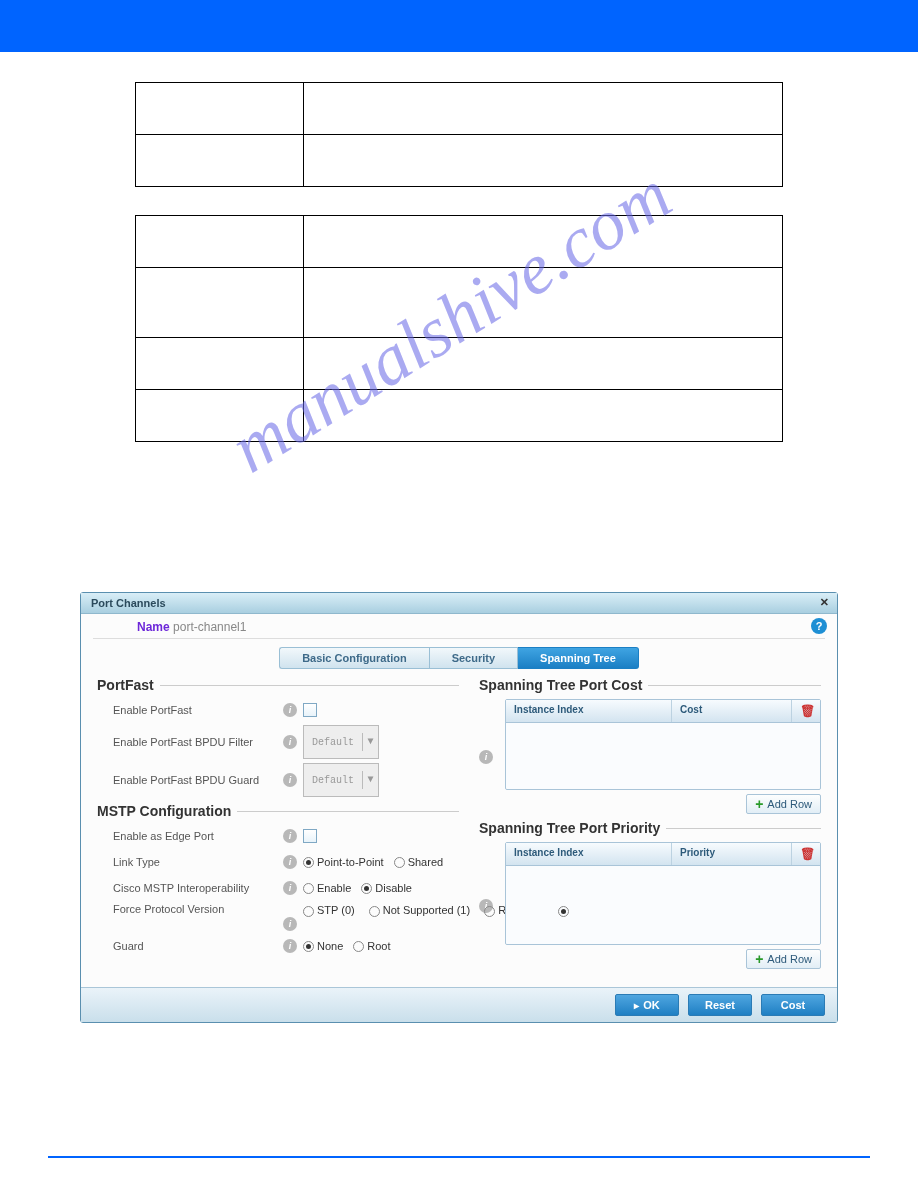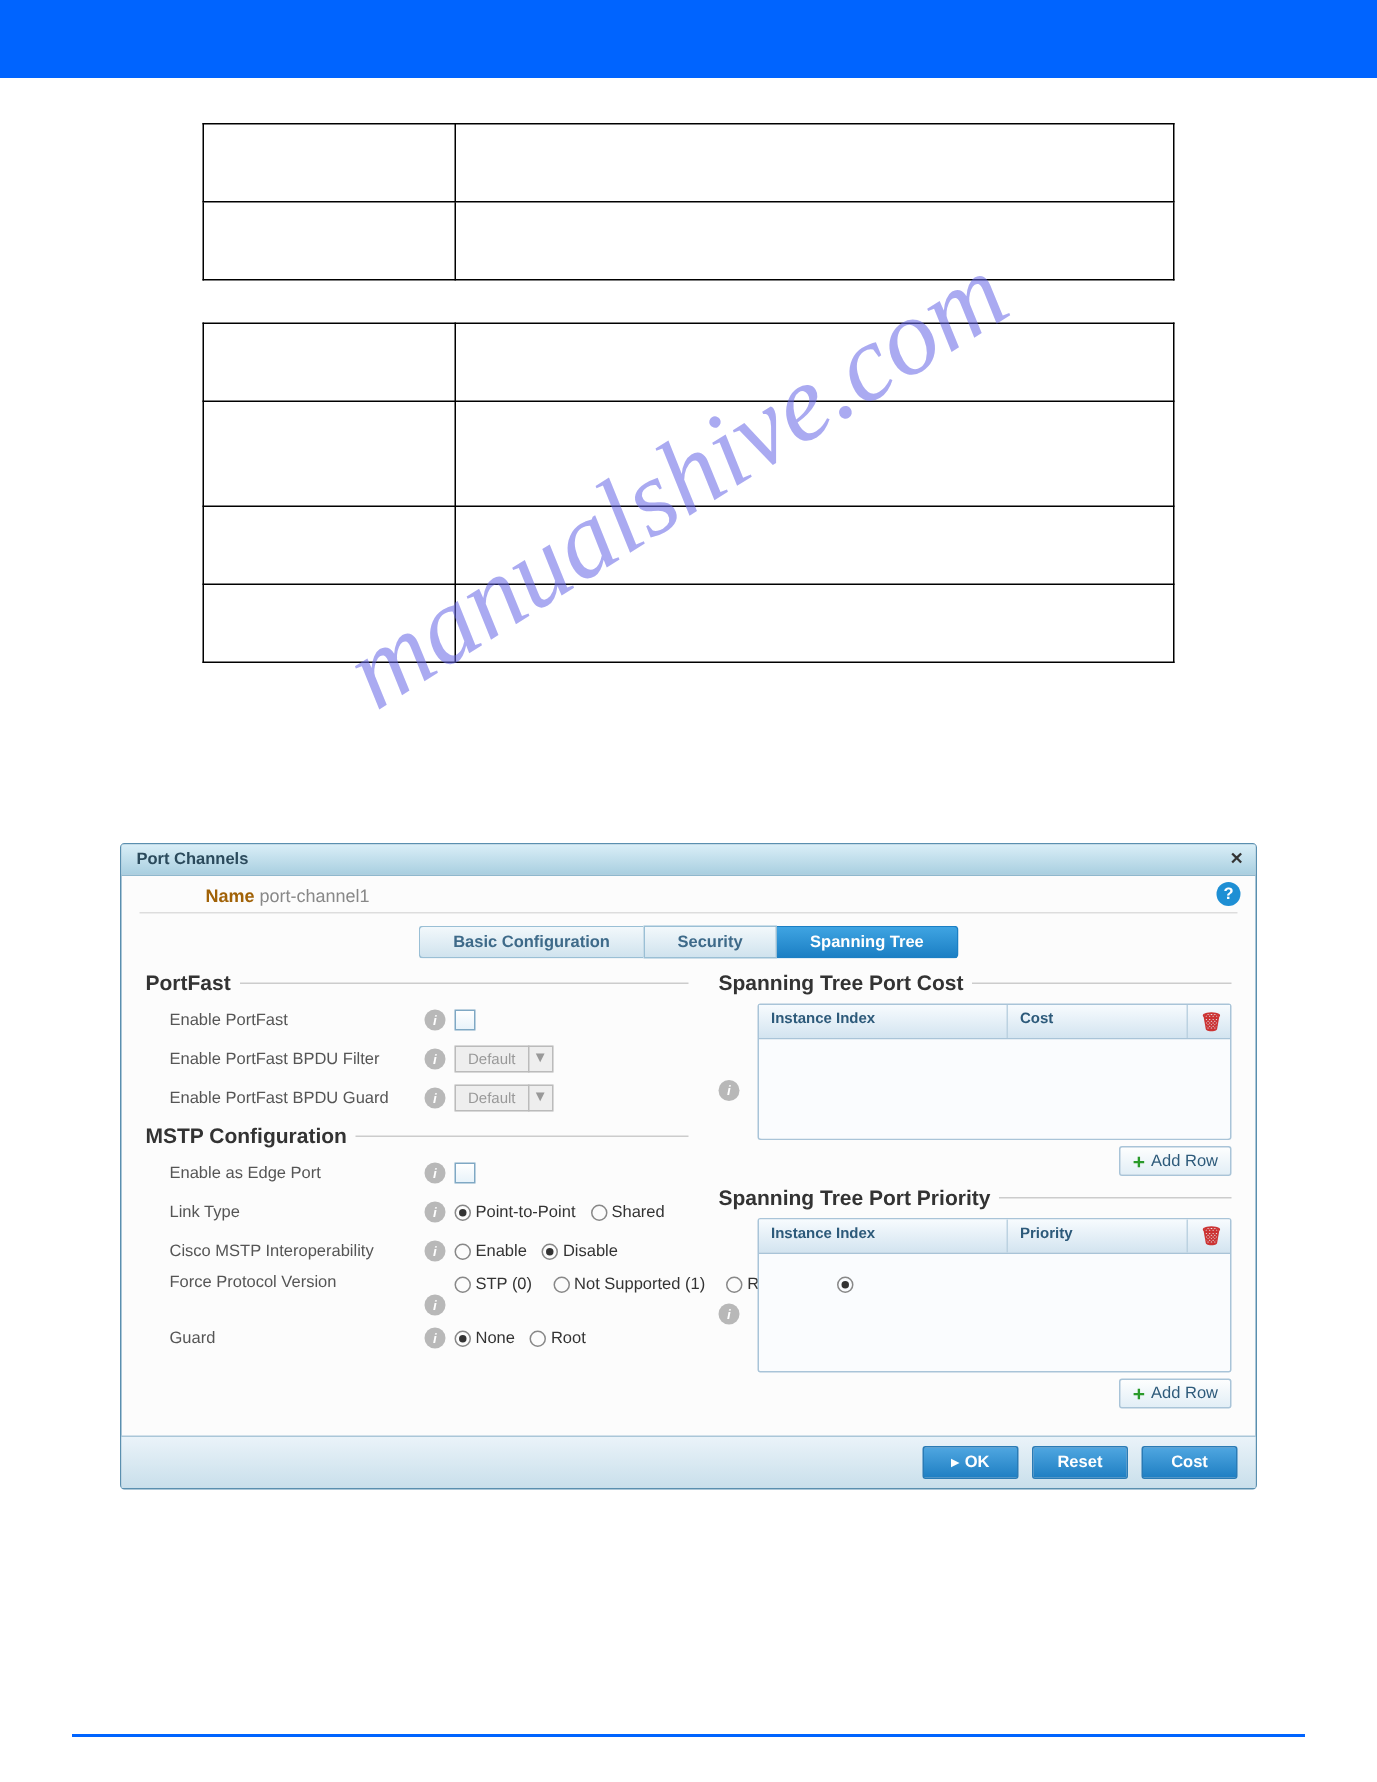--- a/index.html
+++ b/index.html
@@ -5,25 +5,25 @@
 * { box-sizing: border-box; margin: 0; padding: 0; }
 body { font-family: Arial, sans-serif; background: #fff; width: 918px; height: 1188px; position: relative; }
 .top-bar { background: #0064ff; height: 52px; width: 100%; }
 .tables-wrap { padding: 0 135px 0 135px; margin-top: 30px; }
 table.def-table { width: 100%; border-collapse: collapse; margin-bottom: 28px; }
 table.def-table td { border: 1px solid #000; height: 52px; }
 table.def-table td.col1 { width: 26%; }
 table.def-table td.col2 { width: 74%; }
 .watermark { position: absolute; top: 280px; left: 200px; font-size: 72px; color: #6666e6; opacity: 0.55; transform: rotate(-32deg); pointer-events: none; z-index: 5; font-style: italic; font-family: Georgia, serif; }
 
-.dialog { position: absolute; top: 562px; left: 80px; width: 758px; border: 1px solid #5a8faf; background: #fcfcfc; border-radius: 3px; font-size: 11px; color: #333; }
+.dialog { position: absolute; top: 592px; left: 80px; width: 758px; border: 1px solid #5a8faf; background: #fcfcfc; border-radius: 3px; font-size: 11px; color: #333; }
 .dialog-title { background: linear-gradient(#d9eef7,#a9cfe0); padding: 4px 10px; font-weight: bold; color: #2b4a5c; border-bottom: 1px solid #8fb8cd; position: relative; }
 .dialog-title .close-x { position: absolute; right: 8px; top: 3px; font-weight: bold; color: #333; cursor: pointer; }
 .name-row { padding: 6px 12px 4px 12px; color: #888; font-size: 12px; position: relative; }
-.name-row .name-label { color: #a16207; font-weight: bold; padding-left: 44px; }
+.name-row .name-label { color: #6d28d9; font-weight: bold; padding-left: 44px; }
 .name-row .help-q { position: absolute; right: 10px; top: 4px; width: 16px; height: 16px; border-radius: 50%; background: #1e8fd4; color: #fff; text-align: center; line-height: 16px; font-size: 11px; font-weight: bold; }
 .hr-thin { border: none; border-top: 1px solid #ddd; margin: 0 12px 8px 12px; }
 
 .tabs { text-align: center; margin-bottom: 8px; }
 .tab { display: inline-block; padding: 4px 22px; font-size: 11px; font-weight: bold; border: 1px solid #9abfd5; background: linear-gradient(#f2f8fb,#d0e3ee); color: #3e6a89; cursor: pointer; text-align: right; }
 .tab.active { background: linear-gradient(#3fa4e2,#1b7fc4); color: #fff; border-color: #1b7fc4; }
 .tab.left { border-radius: 3px 0 0 3px; border-right: none; }
 .tab.right { border-radius: 0 3px 3px 0; border-left: none; }
 
 .form-area { display: flex; padding: 0 16px 12px 16px; gap: 20px; }
@@ -32,21 +32,21 @@
 
 .fieldset { margin-bottom: 6px; }
 .fieldset-title { color: #333; font-size: 14px; font-weight: bold; display: flex; align-items: center; margin-bottom: 6px; }
 .fieldset-title::after { content: ""; flex: 1; border-top: 1px solid #ccc; margin-left: 6px; }
 
 .form-row { display: flex; align-items: center; margin: 4px 0 4px 16px; min-height: 22px; }
 .form-row.top-align { align-items: flex-start; }
 .form-label { width: 170px; color: #555; flex-shrink: 0; }
 .info-i { display: inline-flex; width: 14px; height: 14px; border-radius: 50%; background: #b8b8b8; color: #fff; font-size: 9px; align-items: center; justify-content: center; font-weight: bold; margin-right: 6px; font-style: italic; flex-shrink: 0; }
 .chk { width: 14px; height: 14px; border: 1px solid #7fa8c4; background: linear-gradient(#fff,#e8f3fa); }
-.sel { display: inline-flex; align-items: center; border: 1px solid #bbb; background: #eee; font-size: 10px; height: 18px; }
+.sel { display: inline-flex; align-items: center; border: 1px solid #bbb; background: #eee; font-size: 10px; height: 34px; font-family: Liberation Mono, monospace; }
 .sel span.v { padding: 0 8px; color: #999; }
 .sel span.arr { border-left: 1px solid #bbb; width: 16px; text-align: center; color: #999; line-height: 18px; }
 .radio { display: inline-block; width: 11px; height: 11px; border: 1px solid #888; border-radius: 50%; margin-right: 3px; vertical-align: middle; position: relative; }
 .radio.sel-r::after { content: ""; position: absolute; top: 2px; left: 2px; width: 5px; height: 5px; background: #333; border-radius: 50%; }
 .radio-opt { margin-right: 10px; white-space: nowrap; display: inline-block; padding: 1px 0; }
 .radio-col { display: flex; gap: 4px; }
 
 .grid-wrap { border: 1px solid #a9c4d8; border-radius: 2px; }
 .grid-head { display: flex; background: linear-gradient(#f7fbfe,#d3e4f0); border-bottom: 1px solid #a9c4d8; }
 .grid-head div { padding: 4px 8px; color: #2d5a7a; font-weight: bold; font-size: 10px; }

